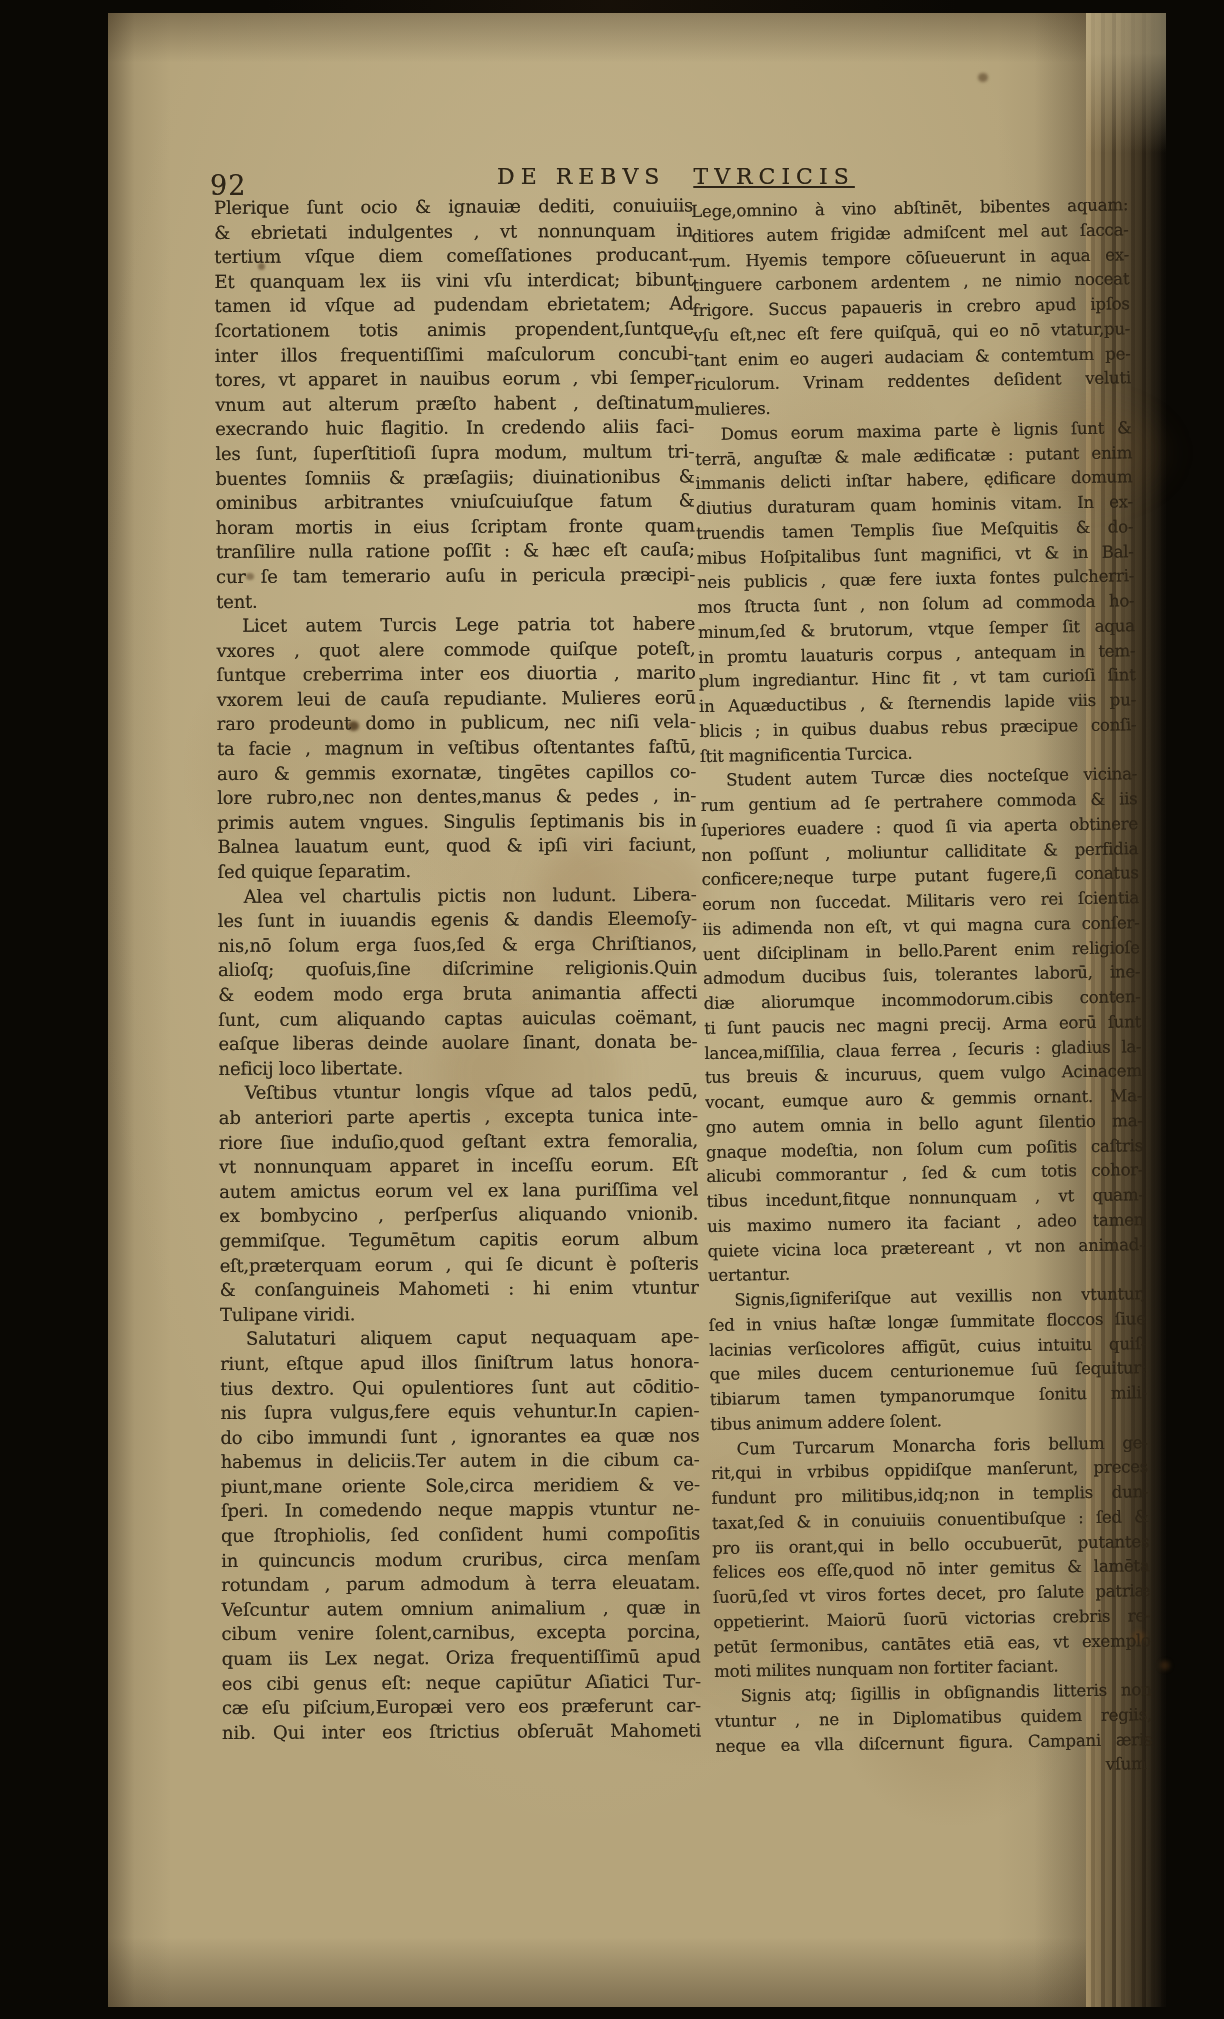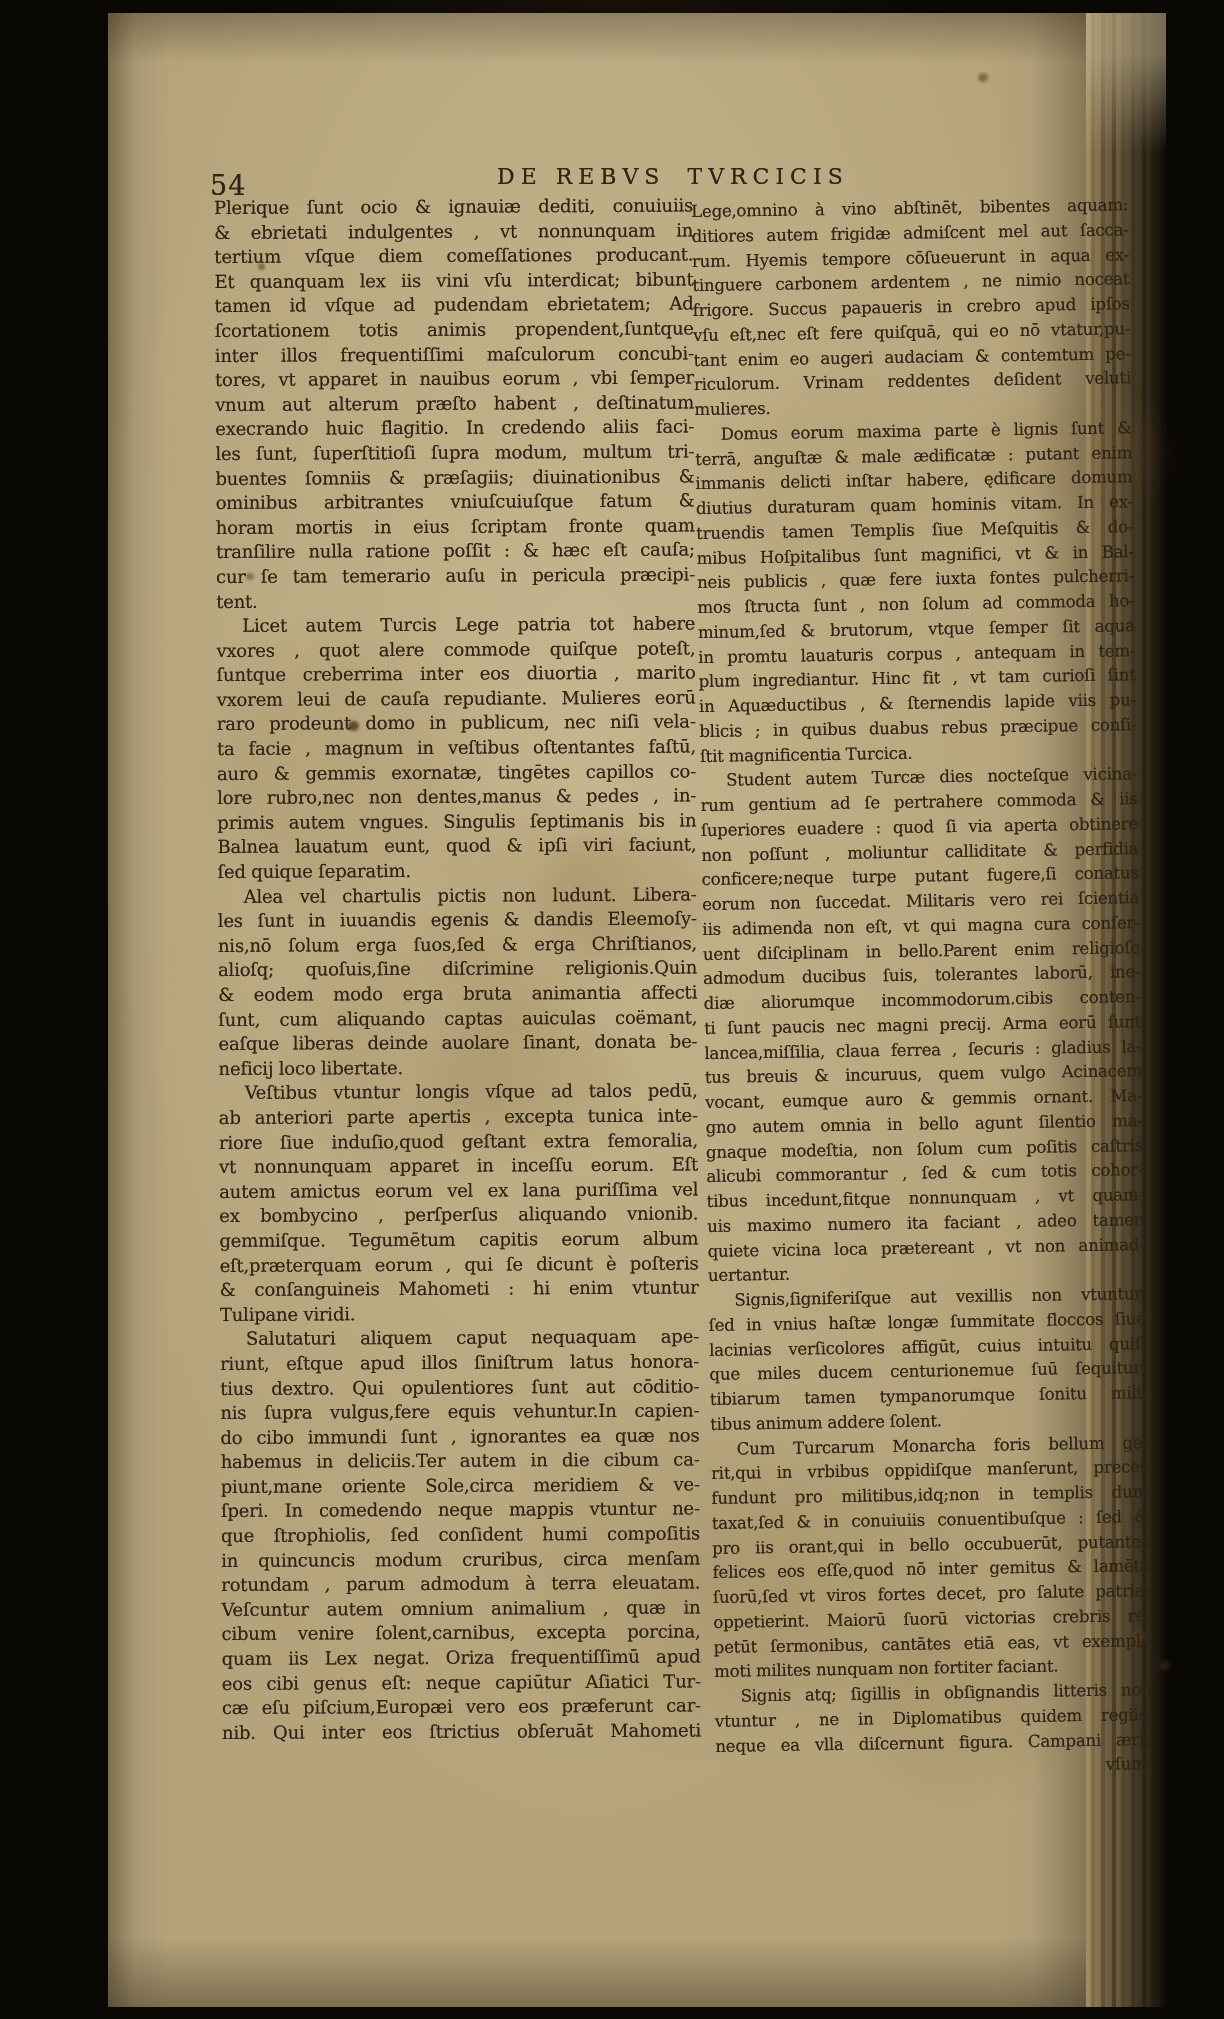--- a/index.html
+++ b/index.html
@@ -45,21 +45,21 @@
   }
   .page-number{
     position:absolute;left:210px;top:170px;font-size:27px;color:var(--ink);
     letter-spacing:1px;text-shadow:0 0 0.6px rgba(46,37,23,0.7);
   }
   .running-head{
     position:absolute;left:497px;top:164px;width:420px;
     font-size:22px;color:var(--ink);letter-spacing:6px;white-space:nowrap;
     text-shadow:0 0 0.6px rgba(46,37,23,0.7);
   }
-  .running-head .h2{margin-left:22px;}
+  .running-head .h2{margin-left:28px;text-decoration:underline;}
   .col{
     position:absolute;color:var(--ink);
     text-shadow:0 0 0.6px rgba(46,37,23,0.65);
   }
   .col-left{
     left:214px;top:196px;width:479px;
     font-size:18px;line-height:24.6px;letter-spacing:-0.2px;
     transform:rotate(-0.3deg);transform-origin:0 0;
   }
   .col-right{
@@ -96,21 +96,21 @@
   <div class="stain s3"></div>
   <div class="stain s4"></div>
   <div class="stain s5"></div>
   <div class="stain s6"></div>
   <div class="stain s7"></div>
   <div class="stain s8"></div>
   <div class="stain s9"></div>
   <div class="stain s10"></div>
 </div>
 
-<div class="page-number">54</div>
+<div class="page-number">92</div>
 
 <div class="running-head">
   <span class="h1">DE REBVS</span><span class="h2">TVRCICIS</span>
 </div>
 
 <div class="col col-left" id="col-left">
     <div class="line">Plerique ſunt ocio &amp; ignauiæ dediti, conuiuiis</div>
     <div class="line">&amp; ebrietati indulgentes , vt nonnunquam in</div>
     <div class="line">tertium vſque diem comeſſationes producant.</div>
     <div class="line">Et quanquam lex iis vini vſu interdicat; bibunt</div>

